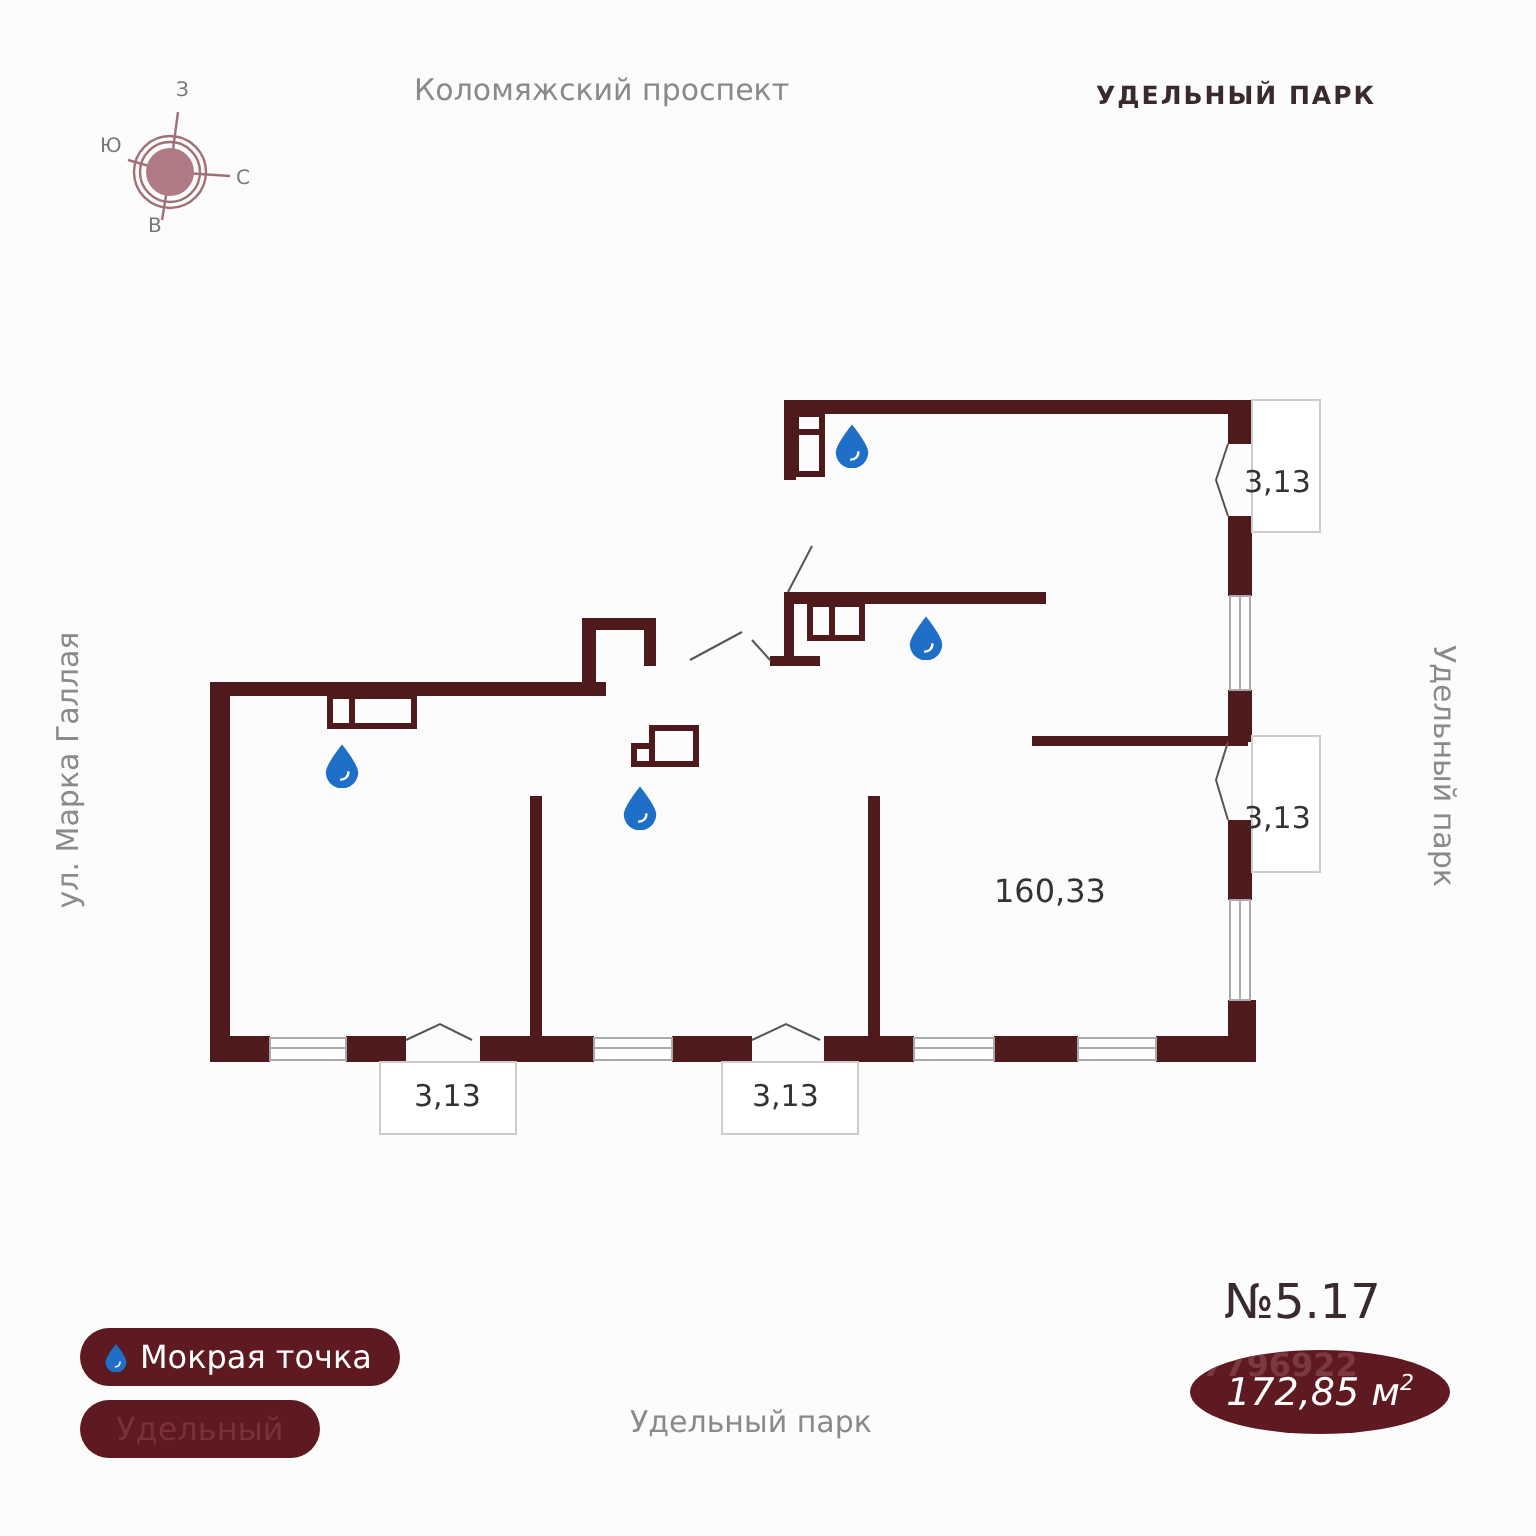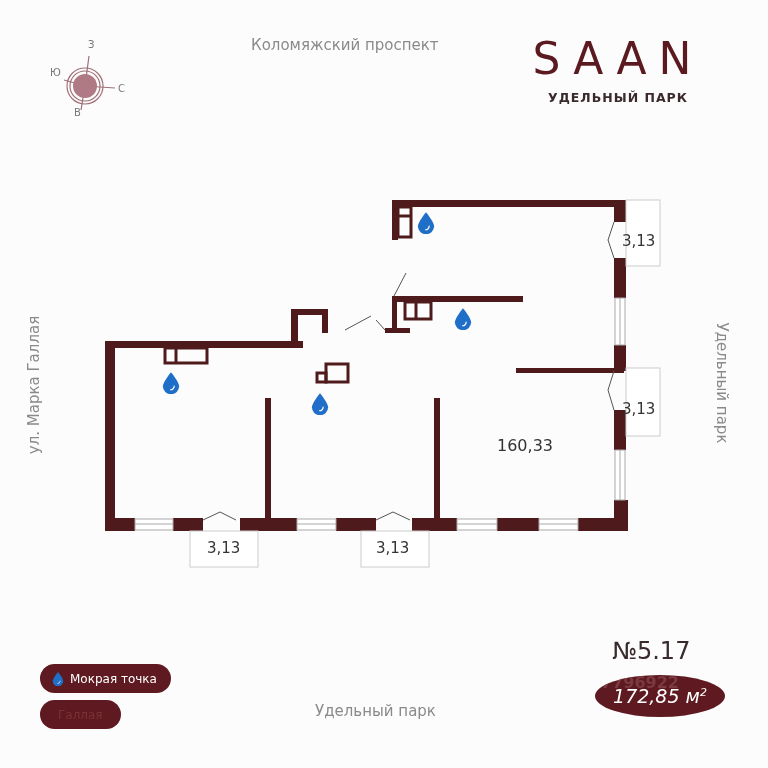--- a/index.html
+++ b/index.html
@@ -2,31 +2,31 @@
 <html><head>
   <meta charset="utf-8">
   <style>
     html, body { margin: 0; padding: 0; }
     body {
       width: 768px; height: 768px; position: relative; overflow: hidden;
       background: #fdfcfd;
       font-family: "DejaVu Sans", sans-serif;
     }
     .street { position: absolute; color: #8a8a8a; font-size: 15px; white-space: nowrap; }
-    .street-top { left: 207px; top: 36px; margin-left: 44px; }
+    .street-top { left: 207px; top: 36px; }
     .street-bottom { left: 315px; top: 702px; }
     .street-left { left: 34px; top: 385px; transform: translate(-50%, -50%) rotate(-90deg); transform-origin: center; position: absolute; }
     .street-right { left: 722px; top: 383px; transform: translate(-50%, -50%) rotate(90deg); position: absolute; }
     .compass { position: absolute; left: 48px; top: 36px; width: 90px; height: 80px; }
     .logo { position: absolute; left: 508px; top: 34px; width: 220px; text-align: center; color: #5a1a1f; }
     .logo-main { font-size: 44px; letter-spacing: 12px; font-weight: normal; line-height: 50px; }
     .logo-sub { font-size: 12.5px; font-weight: bold; letter-spacing: 1px; color: #3a2a2c; margin-top: 6px; }
     .plan { position: absolute; left: 0; top: 0; }
     .legend { position: absolute; left: 40px; }
-    .pill { display: inline-flex; align-items: center; background: #5e1a20; color: #fff; border-radius: 16px; height: 29px; padding: 0 14px 0 12px; font-size: 12px; }
+    .pill { display: inline-flex; align-items: center; background: #5e1a20; color: #fff; border-radius: 16px; height: 29px; padding: 0 14px 0 12px; font-size: 16px; }
     .pill-wet { top: 664px; }
     .pill-terrace { top: 700px; color: #7a3136; padding: 0 18px; }
     .drop { width: 12px; height: 14px; margin-right: 6px; }
     .apt-num { position: absolute; left: 612px; top: 637px; font-size: 24px; color: #3a2a2c; }
     .area-badge { position: absolute; left: 595px; top: 675px; width: 130px; height: 42px; border-radius: 50%; background: #5e1a20; color: #fff; font-size: 19px; display: flex; align-items: center; justify-content: center; overflow: hidden; }
     .area-badge .ghost { position: absolute; top: -2px; left: 6px; color: #7a3a40; font-size: 16px; font-weight: bold; }
     .area-badge .val { position: relative; font-style: italic; }
     .area-badge sup { font-size: 11px; }
   </style>
 </head>
@@ -45,21 +45,20 @@
   <text x="70" y="56" font-size="10" fill="#777" font-family="DejaVu Sans, sans-serif">С</text>
   <text x="26" y="80" font-size="10" fill="#777" font-family="DejaVu Sans, sans-serif">В</text>
 </svg>
 
 <div class="street street-top">Коломяжский проспект</div>
 <div class="street street-bottom">Удельный парк</div>
 <div class="street street-left">ул. Марка Галлая</div>
 <div class="street street-right">Удельный парк</div>
 
 <div class="logo">
-  <div class="logo-main">SAAN</div>
   <div class="logo-sub">УДЕЛЬНЫЙ ПАРК</div>
 </div>
 
 <svg class="plan" width="768" height="768" viewBox="0 0 768 768">
   <defs>
     <symbol id="drop" viewBox="0 0 20 24">
       <path d="M10 0 C10 0 1 11 1 15.5 A9 9 0 0 0 19 15.5 C19 11 10 0 10 0 Z" fill="#1f6ec7"></path>
       <path d="M13.5 15 A4 4 0 0 1 9 19.5" stroke="#fff" stroke-width="1.3" fill="none"></path>
     </symbol>
   </defs>
@@ -157,21 +156,21 @@
 </svg>
 
 <div class="legend pill pill-wet">
   <svg class="drop" viewBox="0 0 20 24">
     <path d="M10 0 C10 0 1 11 1 15.5 A9 9 0 0 0 19 15.5 C19 11 10 0 10 0 Z" fill="#1f6ec7"></path>
     <path d="M13.5 15 A4 4 0 0 1 9 19.5" stroke="#fff" stroke-width="1.3" fill="none"></path>
   </svg>
   <span>Мокрая точка</span>
 </div>
 <div class="legend pill pill-terrace">
-  <span>Галлая</span>
+  <span>Удельный</span>
 </div>
 
 <div class="apt-num">№5.17</div>
 <div class="area-badge">
   <span class="ghost">7796922</span>
   <span class="val">
     <span>172,85</span>
     <span>м</span><sup>2</sup>
   </span>
 </div>

